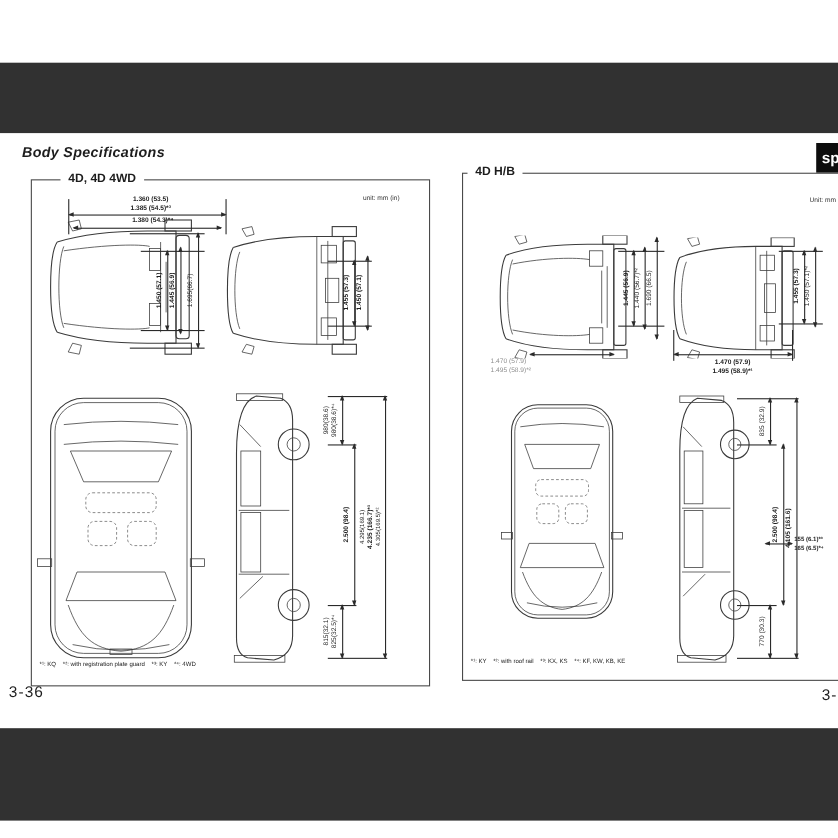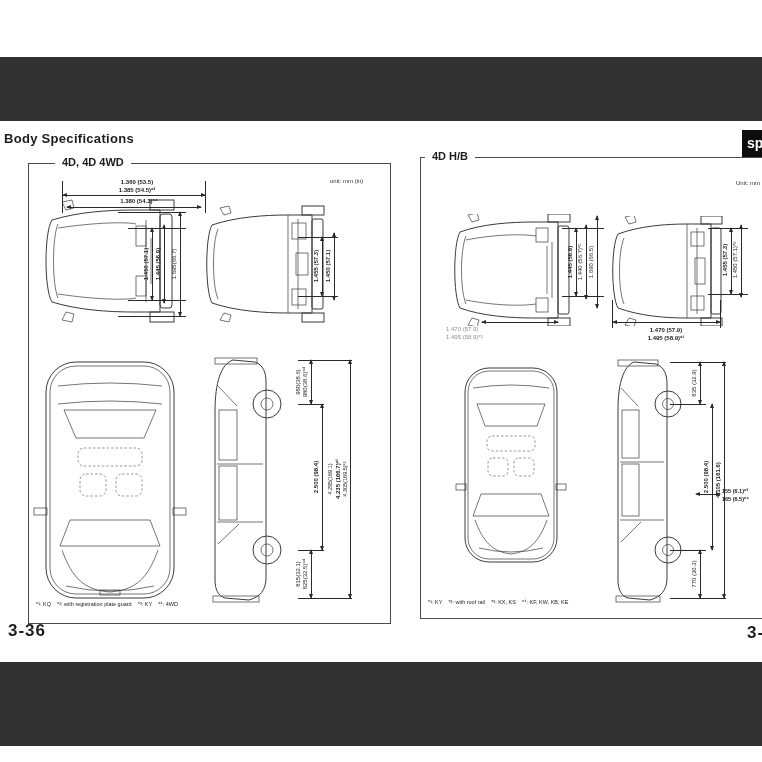--- a/index.html
+++ b/index.html
@@ -1,21 +1,21 @@
 <!DOCTYPE html>
 <html><head>
 <meta charset="utf-8">
 <style>
   html,body{margin:0;padding:0;}
   body{width:762px;height:762px;position:relative;overflow:hidden;background:#ffffff;
        font-family:"Liberation Sans","DejaVu Sans",sans-serif;color:#1d1d1d;}
   .band{position:absolute;left:0;width:762px;background:#313131;}
   #band-top{top:57px;height:64px;}
   #band-bottom{top:662px;height:84px;}
-  #page-title{position:absolute;left:4px;top:131px;font-size:13px;font-weight:bold;letter-spacing:.3px;}
+  #page-title{position:absolute;left:20px;top:131px;font-size:13px;font-weight:bold;letter-spacing:.3px;font-style:italic;}
   .panel{position:absolute;border:1px solid #4a4a4a;}
   #panel-left{left:28px;top:163px;width:361px;height:459px;}
   #panel-right{left:420px;top:157px;width:358px;height:460px;}
   .panel-label{position:absolute;top:-8px;background:#fff;padding:0 7px;font-weight:bold;font-size:11px;white-space:nowrap;}
   #panel-left .panel-label{left:26px;}
   #panel-right .panel-label{left:4px;}
   #sp-badge{position:absolute;left:742px;top:130px;width:26px;height:27px;background:#0d0d0d;color:#fff;
             font-weight:bold;font-size:14px;line-height:27px;padding-left:5px;box-sizing:border-box;}
   .unit-note{position:absolute;font-size:6px;color:#333;white-space:nowrap;}
   #unit-left{left:330px;top:178px;}
@@ -31,21 +31,21 @@
   .dimh::after{content:"";position:absolute;right:-1px;top:-3px;border-top:2.5px solid transparent;border-bottom:2.5px solid transparent;border-left:5px solid #2a2a2a;}
   .dimv{position:absolute;width:0;border-left:1px solid #2a2a2a;}
   .dimv::before{content:"";position:absolute;top:-1px;left:-3px;border-left:2.5px solid transparent;border-right:2.5px solid transparent;border-bottom:5px solid #2a2a2a;}
   .dimv::after{content:"";position:absolute;bottom:-1px;left:-3px;border-left:2.5px solid transparent;border-right:2.5px solid transparent;border-top:5px solid #2a2a2a;}
   .dlh{position:absolute;font-size:6px;line-height:7px;white-space:nowrap;}
   .dlc{text-align:center;}
   .dlv{position:absolute;font-size:6px;line-height:7px;white-space:nowrap;transform:translate(-50%,-50%) rotate(-90deg);}
   .b{font-weight:bold;}
   .faint{color:#8d8d8d;}
   .footnote{position:absolute;font-size:5.5px;white-space:pre;color:#222;}
-  .pagenum{position:absolute;font-size:17px;font-weight:bold;letter-spacing:1px;}
+  .pagenum{position:absolute;font-size:14px;font-weight:normal;letter-spacing:1px;}
 </style>
 </head>
 <body>
 
 <div class="band" id="band-top"></div>
 <div class="band" id="band-bottom"></div>
 
 <div id="page-title">Body Specifications</div>
 <div id="sp-badge">sp</div>
 

